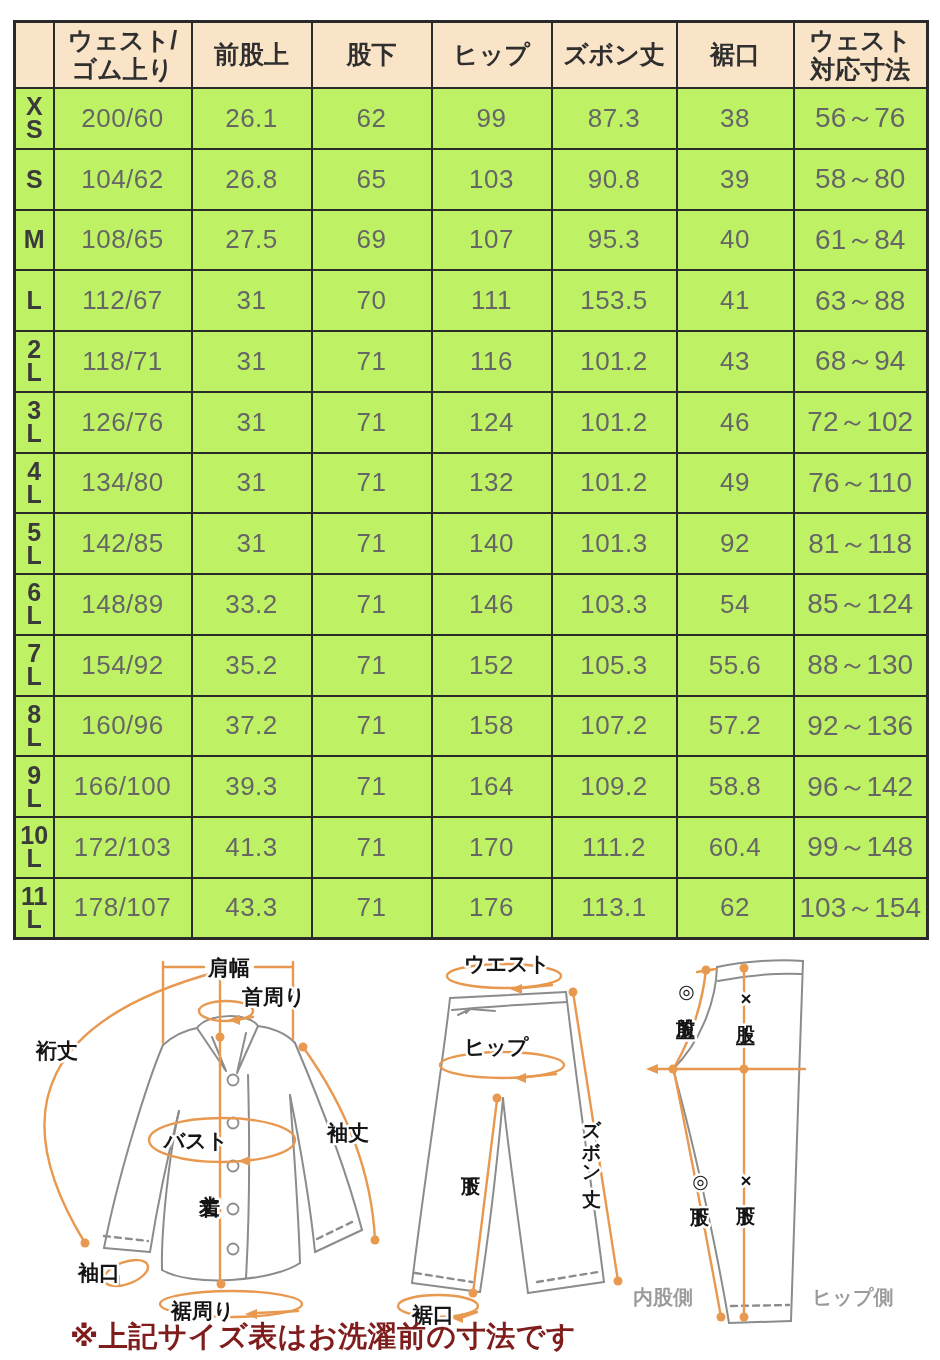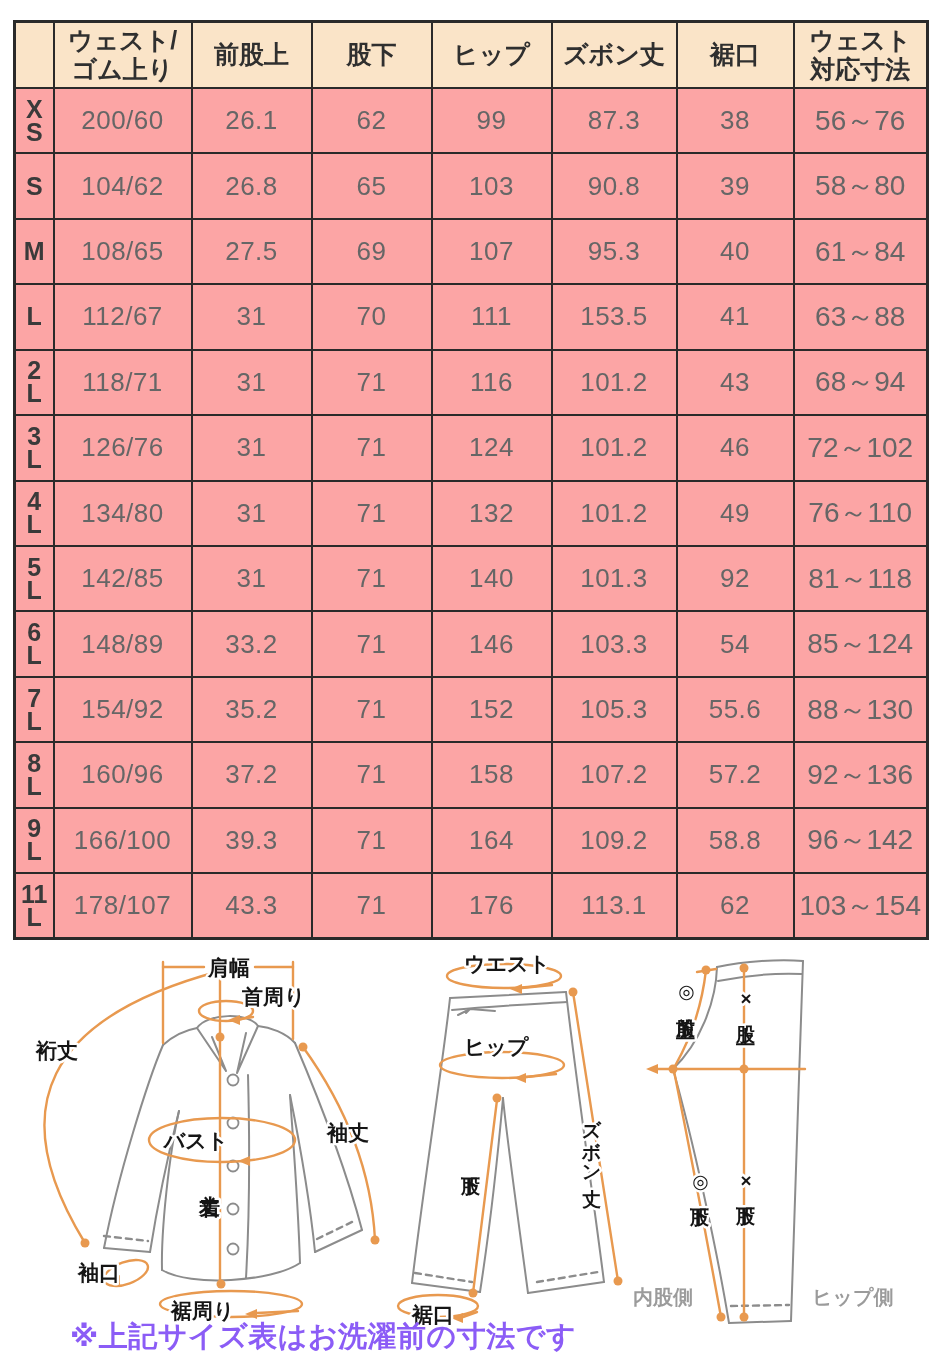--- a/index.html
+++ b/index.html
@@ -4,21 +4,21 @@
 <style>
   html,body{margin:0;padding:0;background:#fff;}
   .page{
     position:relative;width:940px;height:1360px;background:#fff;overflow:hidden;
     font-family:"Liberation Sans","DejaVu Sans",sans-serif;
   }
   
   table.size-table{
     position:absolute;left:13px;top:20px;width:913px;height:920px;
     border-collapse:collapse;table-layout:fixed;border:3px solid #2a2a2a;
-    background:#fca5a5;
+    background:#bef264;
   }
   .size-table th,.size-table td{
     border:2px solid #2a2a2a;text-align:center;vertical-align:middle;
     padding:0;overflow:hidden;
   }
   .size-table thead th{
     height:64px;background:#fae4c8;color:#2f2f2f;
     font-size:25px;font-weight:600;line-height:1.18;white-space:pre-line;
   }
   .size-table tbody tr{height:57px;}
@@ -46,21 +46,21 @@
   .lblv{writing-mode:vertical-rl;text-orientation:upright;letter-spacing:1px;}
   .lbls{font-size:19px;}
   .lblm{
     font-family:"Liberation Sans","DejaVu Sans",sans-serif;
     font-size:20px;font-weight:600;fill:#9b9b9b;
     stroke:#fff;stroke-width:4px;paint-order:stroke;
   }
   
   .note{
     position:absolute;left:70px;top:1317px;
-    font-size:29px;font-weight:700;color:#8b5cf6;letter-spacing:0.5px;
+    font-size:29px;font-weight:700;color:#7f1d1d;letter-spacing:0.5px;
   }
 </style>
 </head>
 <body>
 
 <div class="page">
 
   <table class="size-table">
     <colgroup>
       <col style="width:39px">
@@ -229,20 +229,33 @@
           <td class="value">166/100</td>
           <td class="value">39.3</td>
           <td class="value">71</td>
           <td class="value">164</td>
           <td class="value">109.2</td>
           <td class="value">58.8</td>
           <td class="value range">96～142</td>
         </tr>
         <tr>
           <th class="size">
+            <div>10</div>
+            <div>L</div>
+          </th>
+          <td class="value">172/103</td>
+          <td class="value">41.3</td>
+          <td class="value">71</td>
+          <td class="value">170</td>
+          <td class="value">111.2</td>
+          <td class="value">60.4</td>
+          <td class="value range">99～148</td>
+        </tr>
+        <tr>
+          <th class="size">
             <div>11</div>
             <div>L</div>
           </th>
           <td class="value">178/107</td>
           <td class="value">43.3</td>
           <td class="value">71</td>
           <td class="value">176</td>
           <td class="value">113.1</td>
           <td class="value">62</td>
           <td class="value range">103～154</td>

